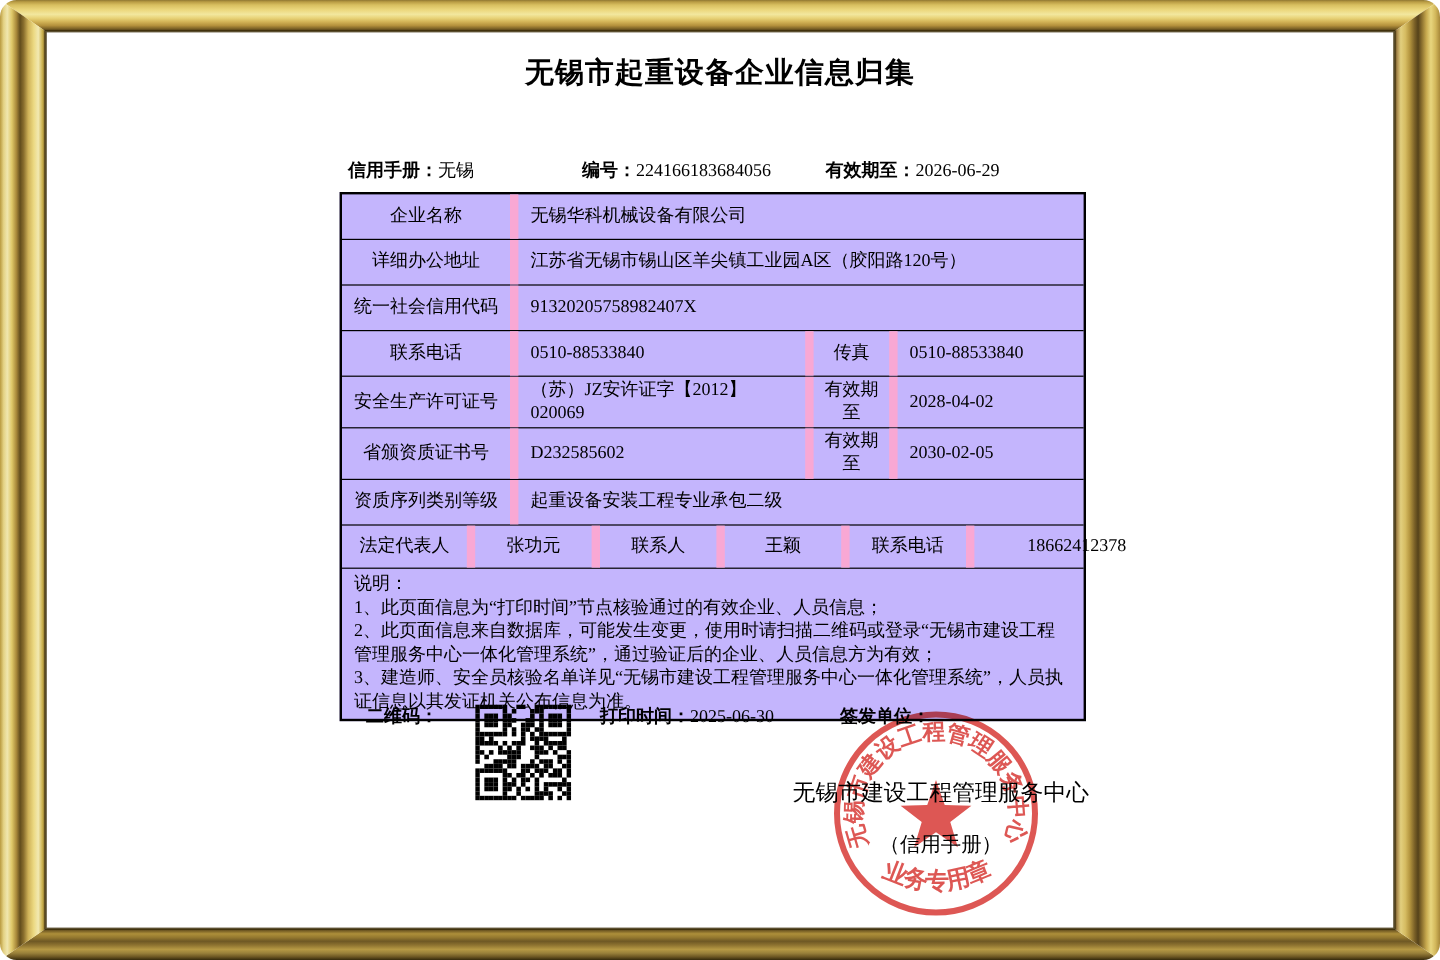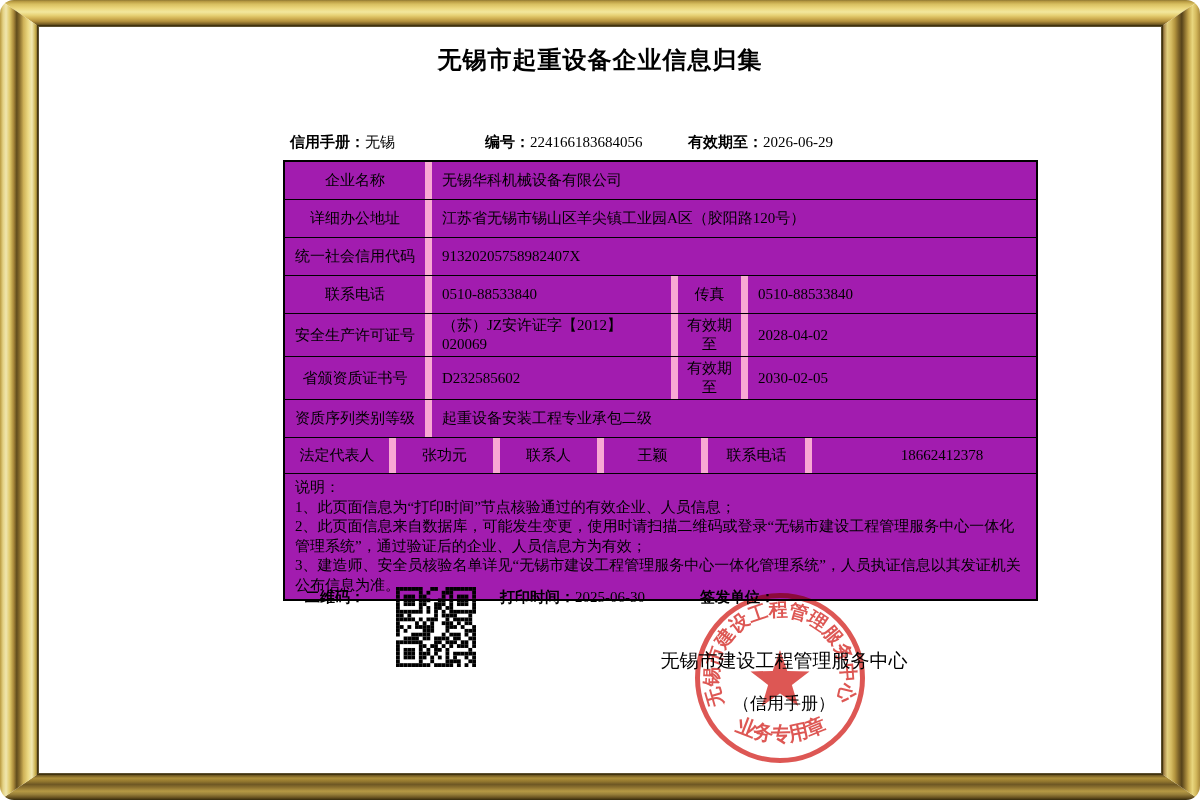--- a/index.html
+++ b/index.html
@@ -30,21 +30,21 @@
   .title{position:absolute;left:0;right:0;top:44px;text-align:center;
     font-family:"Liberation Sans","DejaVu Sans",sans-serif;
     font-size:24px;font-weight:700;letter-spacing:1px;}
   .meta{position:absolute;top:133px;left:0;right:0;height:20px;font-size:15px;}
   .meta .pair{position:absolute;white-space:nowrap;}
   .meta .lab{font-weight:700;}
   .pair.region{left:290px;}
   .pair.number{left:485px;}
   .pair.valid{left:688px;}
   
-  .tbl{position:absolute;left:283px;top:160px;width:755px;border:2px solid #000;box-sizing:border-box;background:#a21caf;}
+  .tbl{position:absolute;left:283px;top:160px;width:622px;border:2px solid #000;box-sizing:border-box;background:#c4b5fd;}
   .trow{display:flex;align-items:stretch;border-top:1px solid #000;box-sizing:border-box;min-height:38px;}
   .trow:first-child{border-top:none;min-height:37px;}
   .trow.r8{min-height:36px;}
   .trow.notes-row{min-height:112px;}
   .tc{box-sizing:border-box;border-left:7px solid #f9a8d4;display:flex;align-items:center;
     font-size:15px;padding:2px 8px;line-height:19px;}
   .tc:first-child{border-left:none;}
   .tc.lab{justify-content:center;text-align:center;}
   .tc.val{justify-content:flex-start;padding-left:10px;}
   .w1{width:140px;flex:none;}

